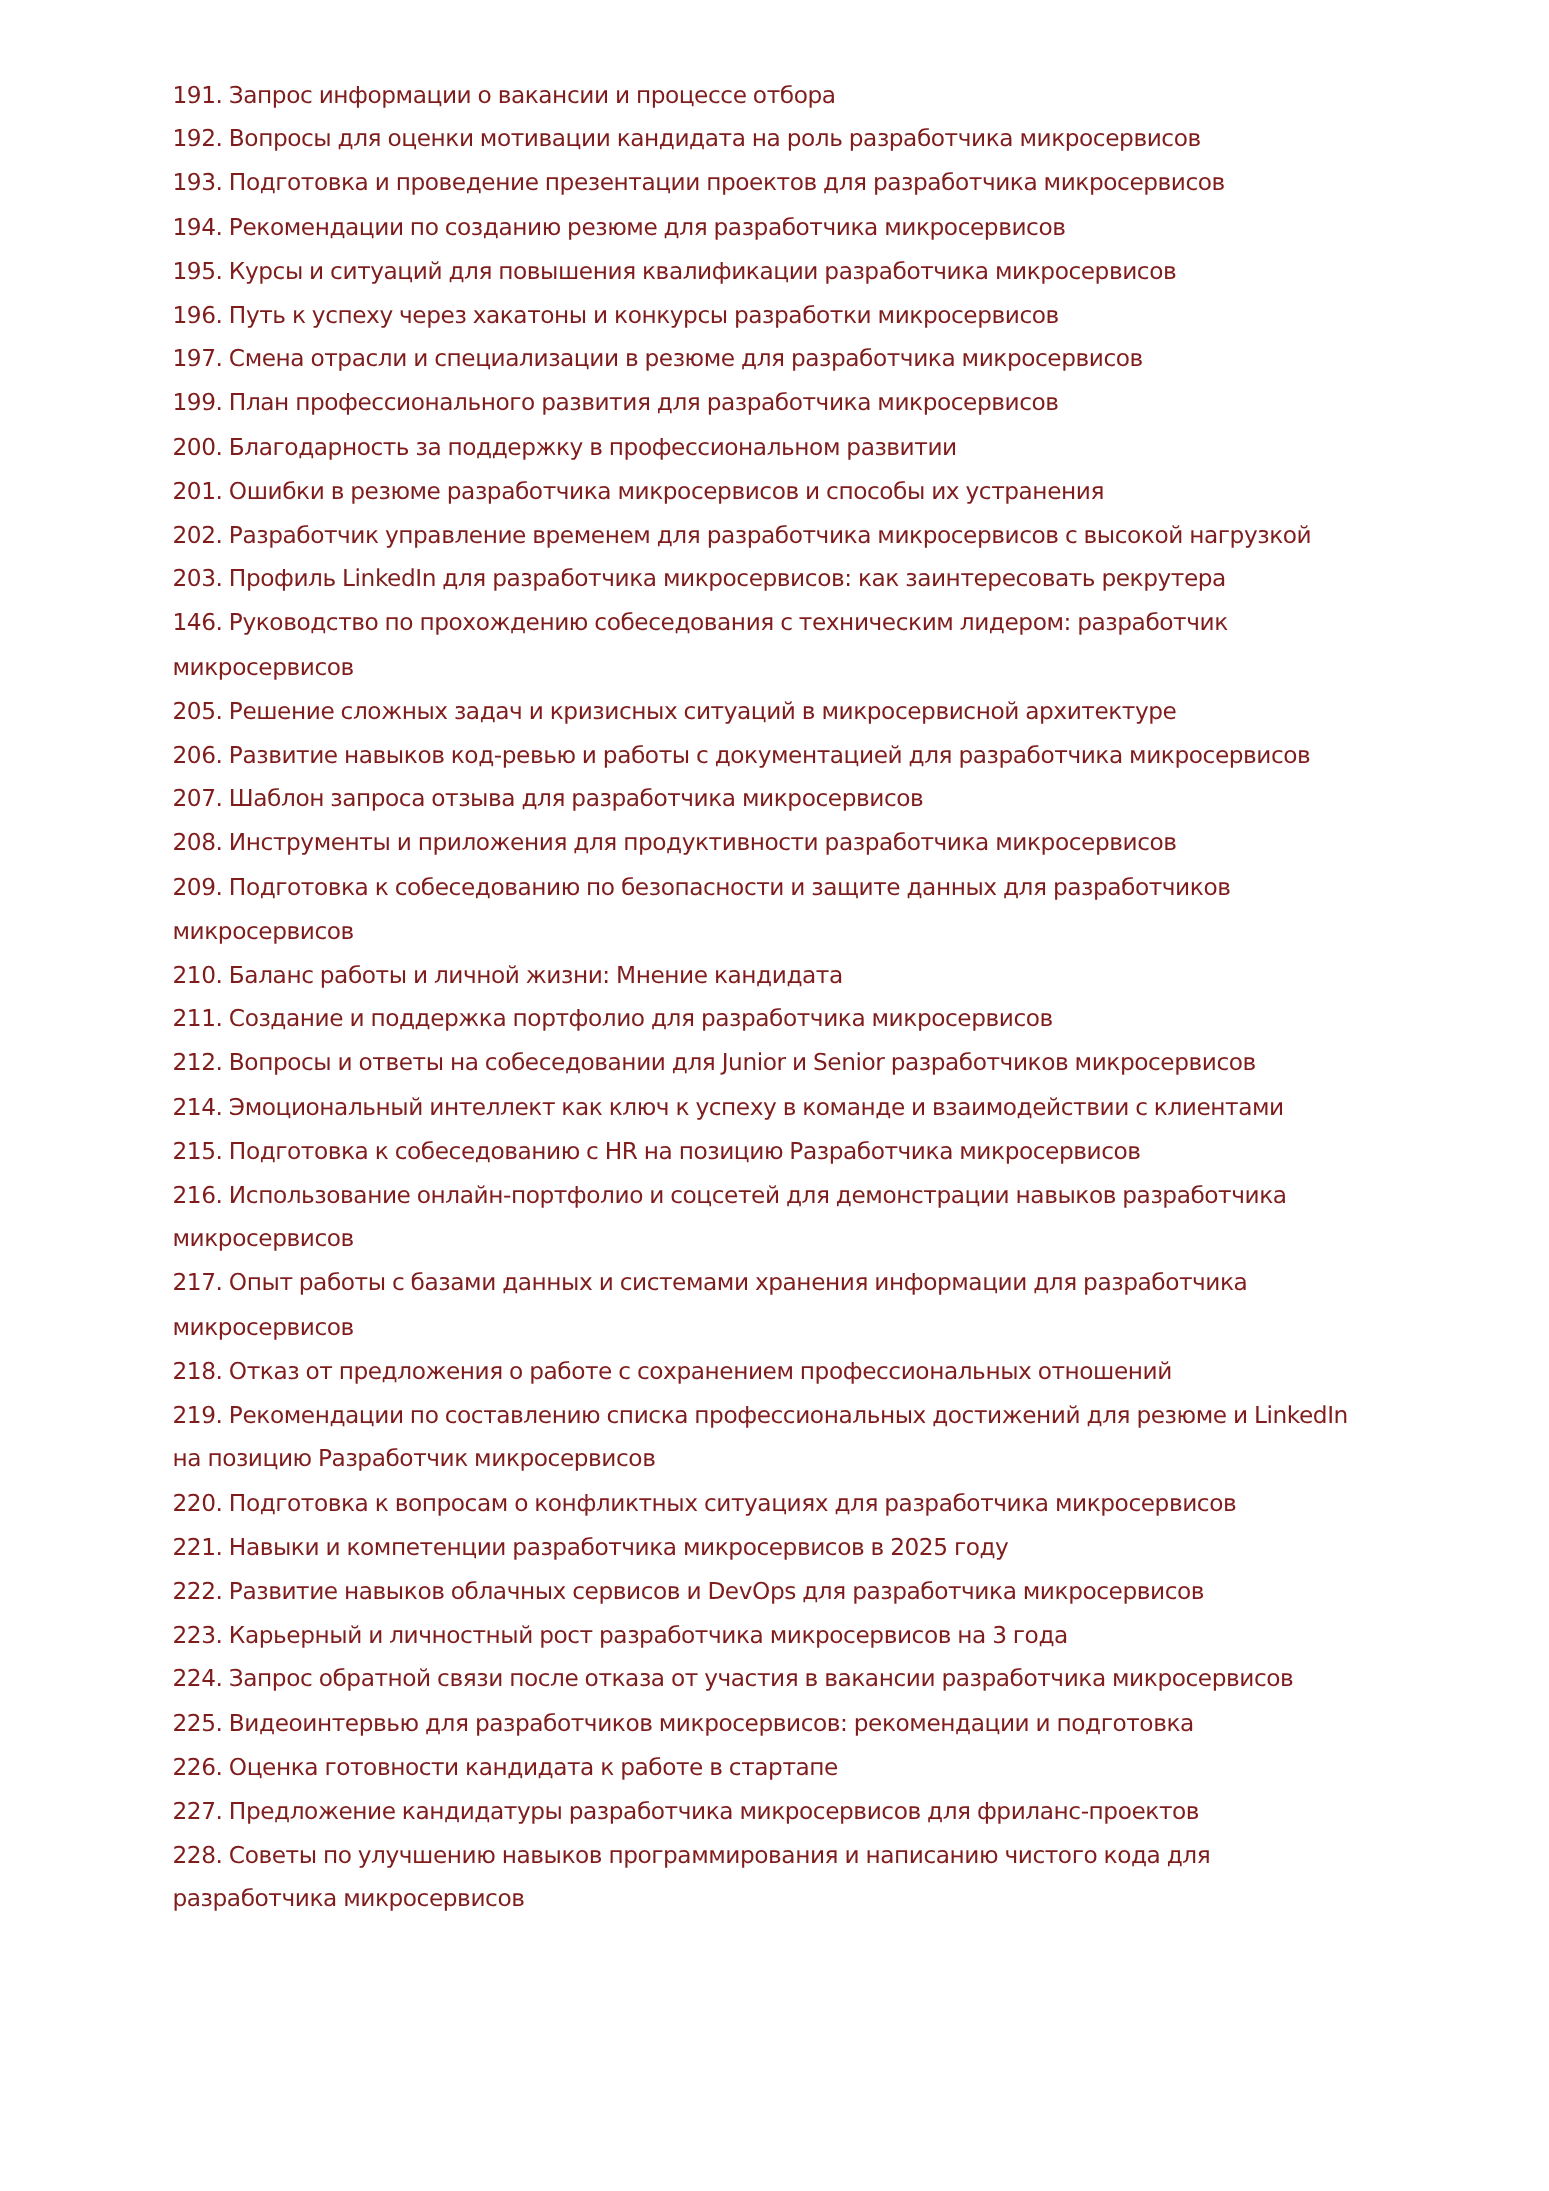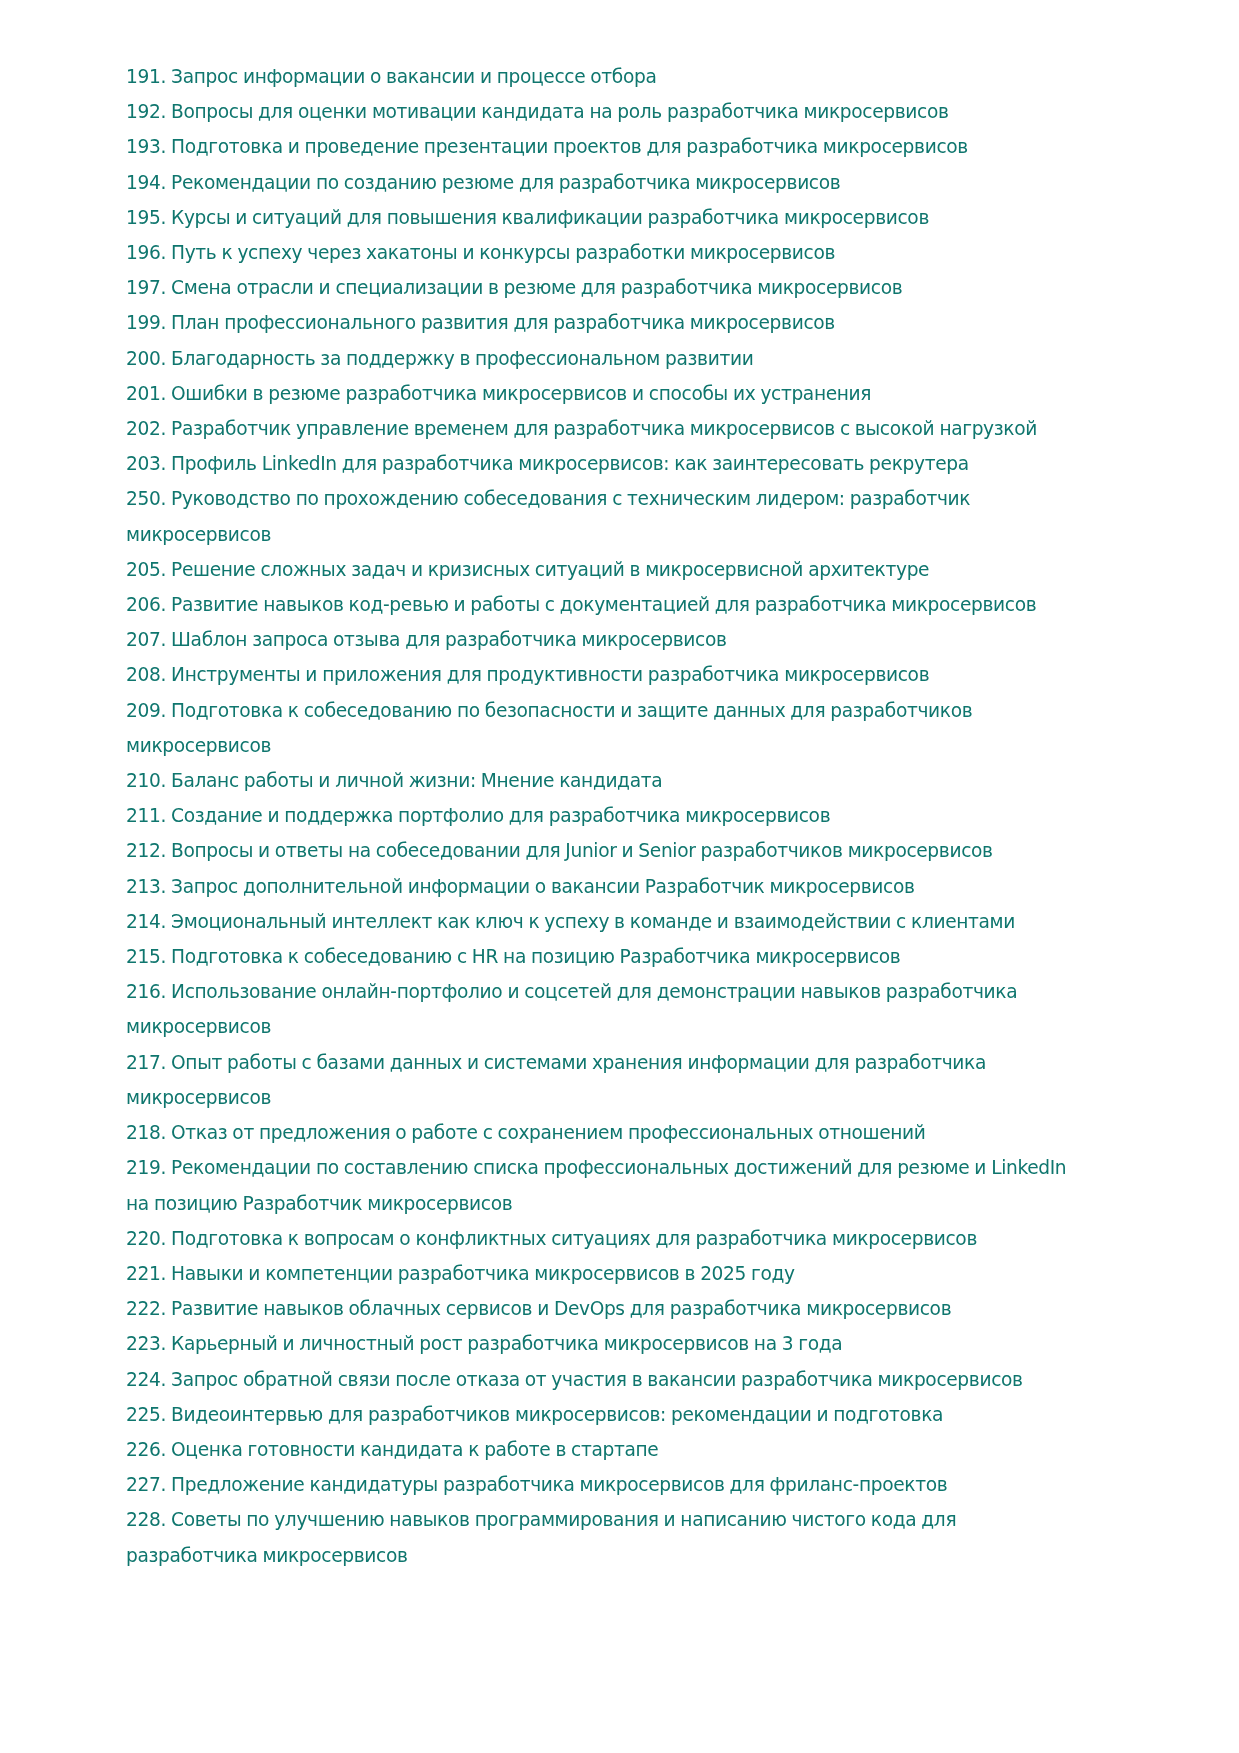--- a/index.html
+++ b/index.html
@@ -8,27 +8,27 @@
       background: #ffffff;
     }
     body {
       width: 1239px;
       height: 1753px;
       overflow: hidden;
       position: relative;
     }
     .page {
       position: absolute;
-      left: 126px;
+      left: 138px;
       top: 59px;
       width: 965px;
       font-family: "DejaVu Sans", sans-serif;
       font-size: 18.6px;
       line-height: 35.2px;
-      color: #0f766e;
+      color: #7f1d1d;
       letter-spacing: -0.35px;
       word-spacing: -0.5px;
     }
     .item {
       margin: 0;
       padding: 0;
     }
   </style>
 </head>
 <body>
@@ -40,30 +40,29 @@
       <p class="item"><span>193.</span> <span>Подготовка и проведение презентации проектов для разработчика микросервисов</span></p>
       <p class="item"><span>194.</span> <span>Рекомендации по созданию резюме для разработчика микросервисов</span></p>
       <p class="item"><span>195.</span> <span>Курсы и ситуаций для повышения квалификации разработчика микросервисов</span></p>
       <p class="item"><span>196.</span> <span>Путь к успеху через хакатоны и конкурсы разработки микросервисов</span></p>
       <p class="item"><span>197.</span> <span>Смена отрасли и специализации в резюме для разработчика микросервисов</span></p>
       <p class="item"><span>199.</span> <span>План профессионального развития для разработчика микросервисов</span></p>
       <p class="item"><span>200.</span> <span>Благодарность за поддержку в профессиональном развитии</span></p>
       <p class="item"><span>201.</span> <span>Ошибки в резюме разработчика микросервисов и способы их устранения</span></p>
       <p class="item"><span>202.</span> <span>Разработчик управление временем для разработчика микросервисов с высокой нагрузкой</span></p>
       <p class="item"><span>203.</span> <span>Профиль LinkedIn для разработчика микросервисов: как заинтересовать рекрутера</span></p>
-      <p class="item"><span>250.</span> <span>Руководство по прохождению собеседования с техническим лидером: разработчик микросервисов</span></p>
+      <p class="item"><span>146.</span> <span>Руководство по прохождению собеседования с техническим лидером: разработчик микросервисов</span></p>
       <p class="item"><span>205.</span> <span>Решение сложных задач и кризисных ситуаций в микросервисной архитектуре</span></p>
       <p class="item"><span>206.</span> <span>Развитие навыков код-ревью и работы с документацией для разработчика микросервисов</span></p>
       <p class="item"><span>207.</span> <span>Шаблон запроса отзыва для разработчика микросервисов</span></p>
       <p class="item"><span>208.</span> <span>Инструменты и приложения для продуктивности разработчика микросервисов</span></p>
       <p class="item"><span>209.</span> <span>Подготовка к собеседованию по безопасности и защите данных для разработчиков микросервисов</span></p>
       <p class="item"><span>210.</span> <span>Баланс работы и личной жизни: Мнение кандидата</span></p>
       <p class="item"><span>211.</span> <span>Создание и поддержка портфолио для разработчика микросервисов</span></p>
       <p class="item"><span>212.</span> <span>Вопросы и ответы на собеседовании для Junior и Senior разработчиков микросервисов</span></p>
-      <p class="item"><span>213.</span> <span>Запрос дополнительной информации о вакансии Разработчик микросервисов</span></p>
       <p class="item"><span>214.</span> <span>Эмоциональный интеллект как ключ к успеху в команде и взаимодействии с клиентами</span></p>
       <p class="item"><span>215.</span> <span>Подготовка к собеседованию с HR на позицию Разработчика микросервисов</span></p>
       <p class="item"><span>216.</span> <span>Использование онлайн-портфолио и соцсетей для демонстрации навыков разработчика микросервисов</span></p>
       <p class="item"><span>217.</span> <span>Опыт работы с базами данных и системами хранения информации для разработчика микросервисов</span></p>
       <p class="item"><span>218.</span> <span>Отказ от предложения о работе с сохранением профессиональных отношений</span></p>
       <p class="item"><span>219.</span> <span>Рекомендации по составлению списка профессиональных достижений для резюме и LinkedIn на позицию Разработчик микросервисов</span></p>
       <p class="item"><span>220.</span> <span>Подготовка к вопросам о конфликтных ситуациях для разработчика микросервисов</span></p>
       <p class="item"><span>221.</span> <span>Навыки и компетенции разработчика микросервисов в 2025 году</span></p>
       <p class="item"><span>222.</span> <span>Развитие навыков облачных сервисов и DevOps для разработчика микросервисов</span></p>
       <p class="item"><span>223.</span> <span>Карьерный и личностный рост разработчика микросервисов на 3 года</span></p>

